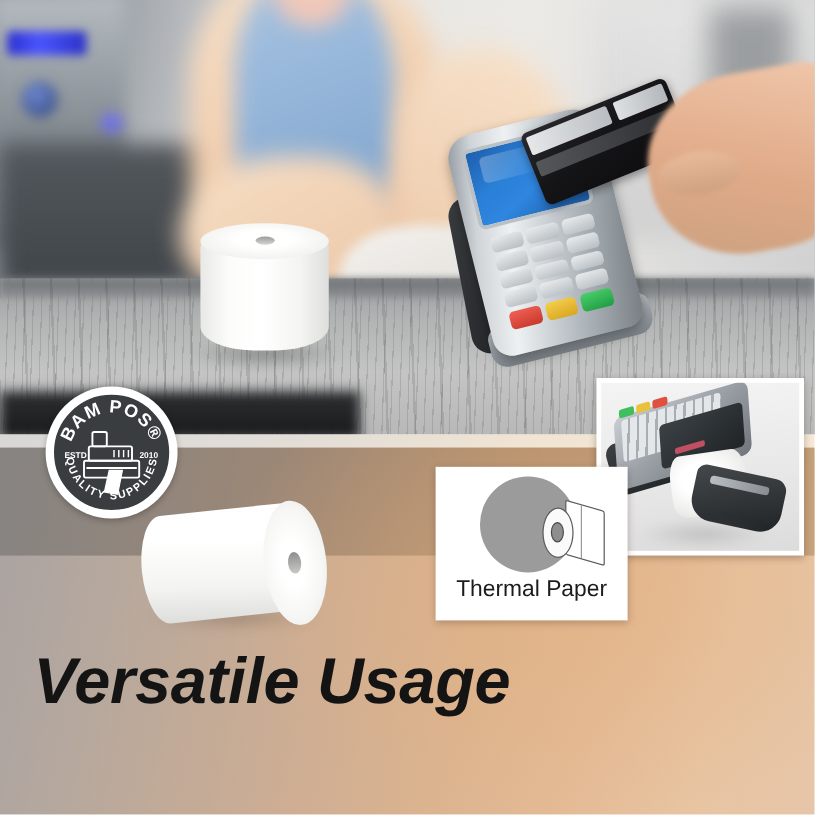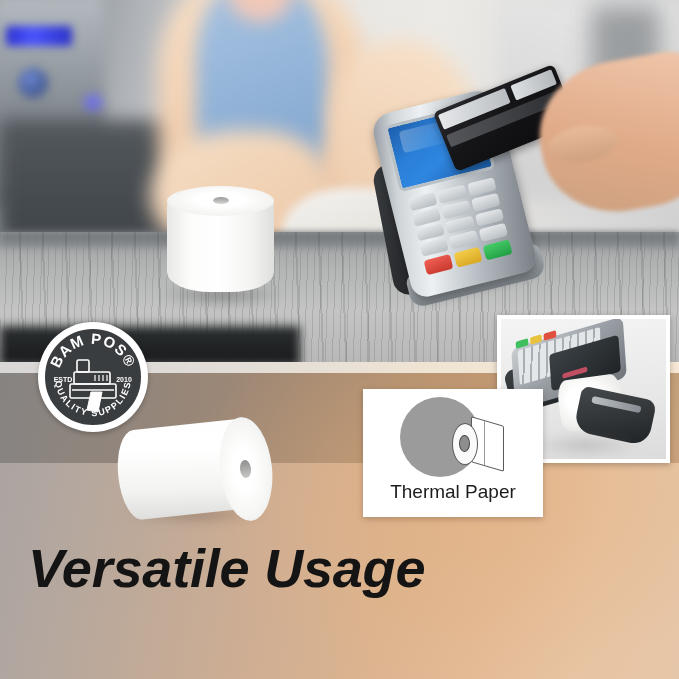--- a/index.html
+++ b/index.html
@@ -470,21 +470,21 @@
     font-family: "Liberation Sans", sans-serif;
     font-weight: bold;
     font-size: 7px;
     fill: #ffffff;
   }
 
   
   .tp-card {
     position: absolute;
     left: 363px; top: 389px;
-    width: 180px; height: 128px;
+    width: 160px; height: 128px;
     background: #ffffff;
     box-shadow: 0 2px 6px rgba(60,40,25,.28);
     z-index: 11;
   }
   .tp-circle {
     position: absolute;
     left: 37px; top: 8px;
     width: 80px; height: 80px;
     border-radius: 50%;
     background: #9b9b9b;

